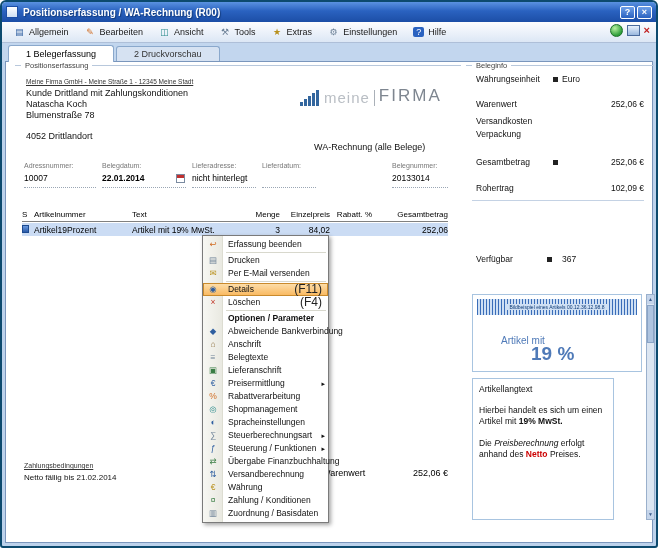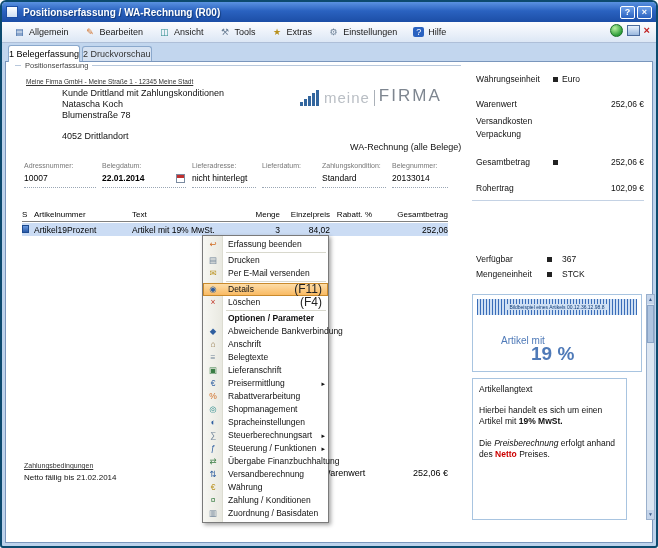--- a/index.html
+++ b/index.html
@@ -22,21 +22,21 @@
     display:flex; align-items:center; padding-left:4px; font-size:9px; color:#1a1a1a; }
   .mbi { display:flex; align-items:center; padding:2px 7px; border:1px solid transparent; }
   .mbi .mico { margin-right:4px; font-size:9px; width:11px; text-align:center; }
   .mbr { position:absolute; right:6px; top:2px; display:flex; gap:4px; align-items:center; }
   .globe { width:13px; height:13px; border-radius:50%; background:radial-gradient(circle at 35% 30%,#b8f0a0,#2e9e3a 70%); border:1px solid #1c7028; }
   .monitor { width:13px; height:11px; background:linear-gradient(#e8f0fc,#9ab8de); border:1px solid #4a6a9c; }
   .redx { color:#c02020; font-weight:bold; font-size:11px; line-height:13px; }
   
   .tabbar { position:absolute; left:0; top:41px; right:0; height:19px; background:#c2d6ee;
     display:flex; align-items:flex-end; padding-left:6px; font-size:9px; }
-  .tab { padding:2px 0 3px; border:1px solid #8aa8cc; border-bottom:none; margin-right:2px;
+  .tab { padding:2px 17px 3px; border:1px solid #8aa8cc; border-bottom:none; margin-right:2px;
     border-radius:3px 3px 0 0; background:#d6e2f2; color:#333; }
   .tab.active { background:#fff; position:relative; z-index:3; padding-top:3px; color:#000; }
   
   .content { position:absolute; left:3px; top:59px; right:3px; bottom:3px; background:#fff;
     border:1px solid #7a96bc; }
   .grouplabel { position:absolute; display:flex; align-items:center; font-size:7.5px; color:#444; }
   .gl-line { height:1px; background:#b8c8dc; }
   .gl-text { padding:0 4px; white-space:nowrap; }
   .tiny-underline { text-decoration:underline; }
   
@@ -62,21 +62,21 @@
   .bullet { position:absolute; width:5px; height:5px; background:#222; top:3px; }
   .bval-l { position:absolute; left:86px; top:0; }
   .bval-r { position:absolute; right:0; top:0; }
   
   .pvbox { position:absolute; left:470px; top:292px; width:170px; height:78px; background:#fff; border:1px solid #a8c4e0; }
   .pvband { position:absolute; left:4px; right:4px; top:4px; height:16px;
     background:repeating-linear-gradient(90deg,#3a6db8 0 1px,#cfe0f4 1px 3px);
     font-size:5px; color:#0d3a75; text-align:center; line-height:16px; overflow:hidden; }
   .pv-line { position:absolute; left:28px; top:40px; font-size:10px; color:#4f7ab8; }
   .pv-pct { position:absolute; left:58px; top:48px; font-size:19px; font-weight:bold; color:#4f7ab8; }
-  .ltbox { position:absolute; left:470px; top:376px; width:155px; height:142px; background:#fff;
+  .ltbox { position:absolute; left:470px; top:376px; width:142px; height:142px; background:#fff;
     border:1px solid #a8c4e0; padding:5px 6px; font-size:8.5px; line-height:11px; color:#111; }
   .ltbox .lt-title { margin-bottom:10px; }
   .ltbox p { margin-bottom:11px; }
   .it { font-style:italic; }
   .red { color:#cc0000; font-weight:bold; }
   .b { font-weight:bold; }
   
   .sbar { position:absolute; left:644px; top:292px; width:9px; height:226px; background:#dce6f2; border:1px solid #9ab0cc; }
   .sbtn { position:absolute; left:0; width:7px; height:9px; background:#c4d4ea; color:#3a5a8c; font-size:5px; text-align:center; line-height:9px; }
   .sthumb { position:absolute; left:0; top:10px; width:7px; height:38px; background:#aec4e0; border:1px solid #8aa4c6; }
@@ -94,21 +94,21 @@
   .msep { height:1px; background:#d8d8cd; margin:1px 2px 1px 23px; }
   .ic-or{color:#d06a1f} .ic-gr{color:#6a7f95} .ic-gd{color:#b8901c} .ic-bl{color:#2f5fa0}
   .ic-rd{color:#c0392b} .ic-gn{color:#3a7d44} .ic-tl{color:#2a8a8a} .ic-br{color:#8a6d3b}
   
   .logo { position:absolute; left:298px; top:84px; display:flex; align-items:flex-end; }
   .lbars { display:flex; align-items:flex-end; gap:1px; margin-right:5px; }
   .lbar { width:3px; background:#33669e; }
   .l-light { font-size:15px; color:#b9bec4; letter-spacing:1px; }
   .l-sep { width:1px; height:16px; background:#aab0b8; margin:0 4px; }
   .l-dark { font-size:17px; color:#7e8690; letter-spacing:2px; }
-  .doc-small { font-size:9px; color:#111;margin-left:36px; }
+  .doc-small { font-size:9px; color:#111; }
 </style>
 </head>
 <body>
 
 <div class="window">
 
   <div class="titlebar">
     <span class="title-icon"></span>
     <span class="title-text">Positionserfassung / WA-Rechnung (R00)</span>
     <span class="tb-btn">?</span>
@@ -193,24 +193,20 @@
     <div class="fvalue b">22.01.2014</div>
     <span class="cal-icon"></span>
   </div>
   <div class="field" style="left:190px; top:160px; width:64px;">
     <div class="flabel">Lieferadresse:</div>
     <div class="fvalue">nicht hinterlegt</div>
   </div>
   <div class="field" style="left:260px; top:160px; width:54px;">
     <div class="flabel">Lieferdatum:</div>
     <div class="fvalue"></div>
-  </div>
-  <div class="field" style="left:320px; top:160px; width:64px;">
-    <div class="flabel">Zahlungskondition:</div>
-    <div class="fvalue">Standard</div>
   </div>
   <div class="field" style="left:390px; top:160px; width:56px;">
     <div class="flabel">Belegnummer:</div>
     <div class="fvalue">20133014</div>
   </div>
 
   <div class="ttable">
     <div class="trow thead">
       <span class="tc c-s">S</span>
       <span class="tc c-art">Artikelnummer</span>
@@ -231,20 +227,25 @@
     </div>
   </div>
 
   <div class="abs tiny-underline" style="left:22px; top:460px; font-size:7px; color:#333;">Zahlungsbedingungen</div>
   <div class="abs" style="left:22px; top:471px; font-size:8px; color:#111;">Netto fällig bis 21.02.2014</div>
   <div class="abs" style="left:320px; top:466px; width:126px; font-size:9px; color:#000;">
     <span>Warenwert</span>
     <span style="float:right">252,06 €</span>
   </div>
 
+  <div class="grouplabel" style="left:464px; top:59px; width:188px;">
+    <span class="gl-line" style="width:6px"></span>
+    <span class="gl-text">Beleginfo</span>
+    <span class="gl-line" style="flex:1"></span>
+  </div>
 
   <div class="brow" style="top:72px;">
     <span class="blabel">Währungseinheit</span>
     <span class="bullet" style="left:77px"></span>
     <span class="bval-l">Euro</span>
   </div>
   <div class="brow" style="top:97px;">
     <span class="blabel">Warenwert</span>
     <span class="bval-r">252,06 €</span>
   </div>
@@ -266,25 +267,20 @@
     <span class="bval-r">102,09 €</span>
   </div>
 
   <div class="abs" style="left:470px; top:198px; width:172px; height:1px; background:#c4d2e4;"></div>
 
 
   <div class="brow" style="top:252px;">
     <span class="blabel">Verfügbar</span>
     <span class="bullet" style="left:71px"></span>
     <span class="bval-l">367</span>
-  </div>
-  <div class="brow" style="top:267px;">
-    <span class="blabel">Mengeneinheit</span>
-    <span class="bullet" style="left:71px"></span>
-    <span class="bval-l">STCK</span>
   </div>
 
   <div class="pvbox">
     <div class="pvband"><span style="background:#cfe0f4; padding:0 2px;">Bildbeispiel eines Artikels 00.12.36.12.98.8</span></div>
     <div class="pv-line">Artikel mit</div>
     <div class="pv-pct">19 %</div>
   </div>
 
   <div class="ltbox">
     <div class="lt-title">Artikellangtext</div>

